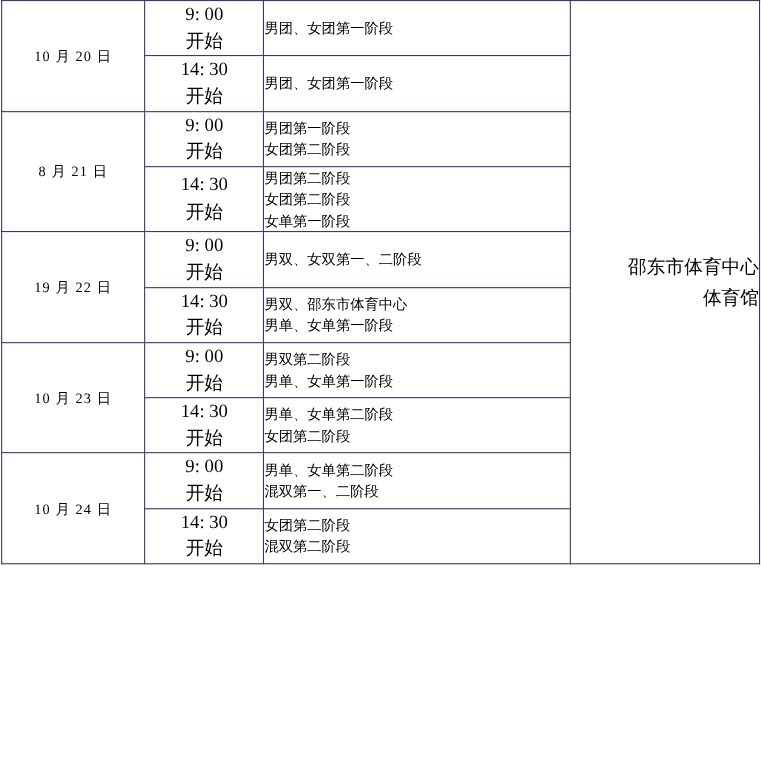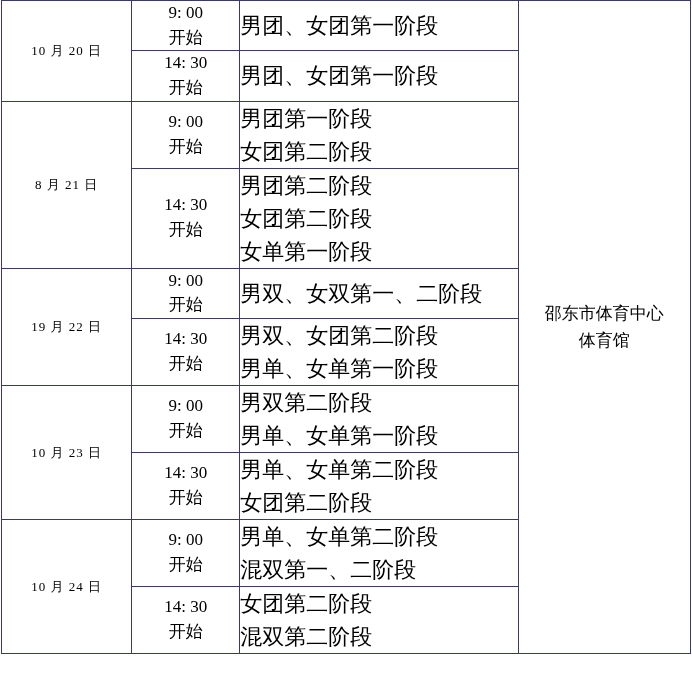--- a/index.html
+++ b/index.html
@@ -45,32 +45,32 @@
   }
   .time-cell {
     text-align: center;
     font-size: 17px;
     line-height: 1.45;
     padding: 6px 2px;
   }
   .time-cell .t-line { display: block; }
   .event-cell {
     text-align: left;
-    font-size: 22px;
+    font-size: 13px;
     line-height: 1.5;
     padding: 6px 8px 6px 12px;
   }
   .event-cell .e-line { display: block; white-space: nowrap; }
   .venue-cell {
     text-align: center;
     font-size: 17px;
     line-height: 1.6;
     padding: 4px 6px;
   }
-  .venue-cell .v-line { display: block; }
+  .venue-cell .v-line { display: block; text-align: right; }
 </style>
 </head>
 <body>
 
 <div class="schedule-wrap">
   <table class="schedule">
     <colgroup>
       <col class="col-date">
       <col class="col-time">
       <col class="col-event">
@@ -131,21 +131,21 @@
           <td class="event-cell">
             <span class="e-line">男双、女双第一、二阶段</span>
           </td>
         </tr>
         <tr>
           <td class="time-cell">
             <span class="t-line">14: 30</span>
             <span class="t-line">开始</span>
           </td>
           <td class="event-cell">
-            <span class="e-line">男双、女团第二阶段</span>
+            <span class="e-line">男双、邵东市体育中心</span>
             <span class="e-line">男单、女单第一阶段</span>
           </td>
         </tr>
         <tr>
           <td class="date-cell" rowspan="2">10 月 23 日</td>
           <td class="time-cell">
             <span class="t-line">9: 00</span>
             <span class="t-line">开始</span>
           </td>
           <td class="event-cell">

